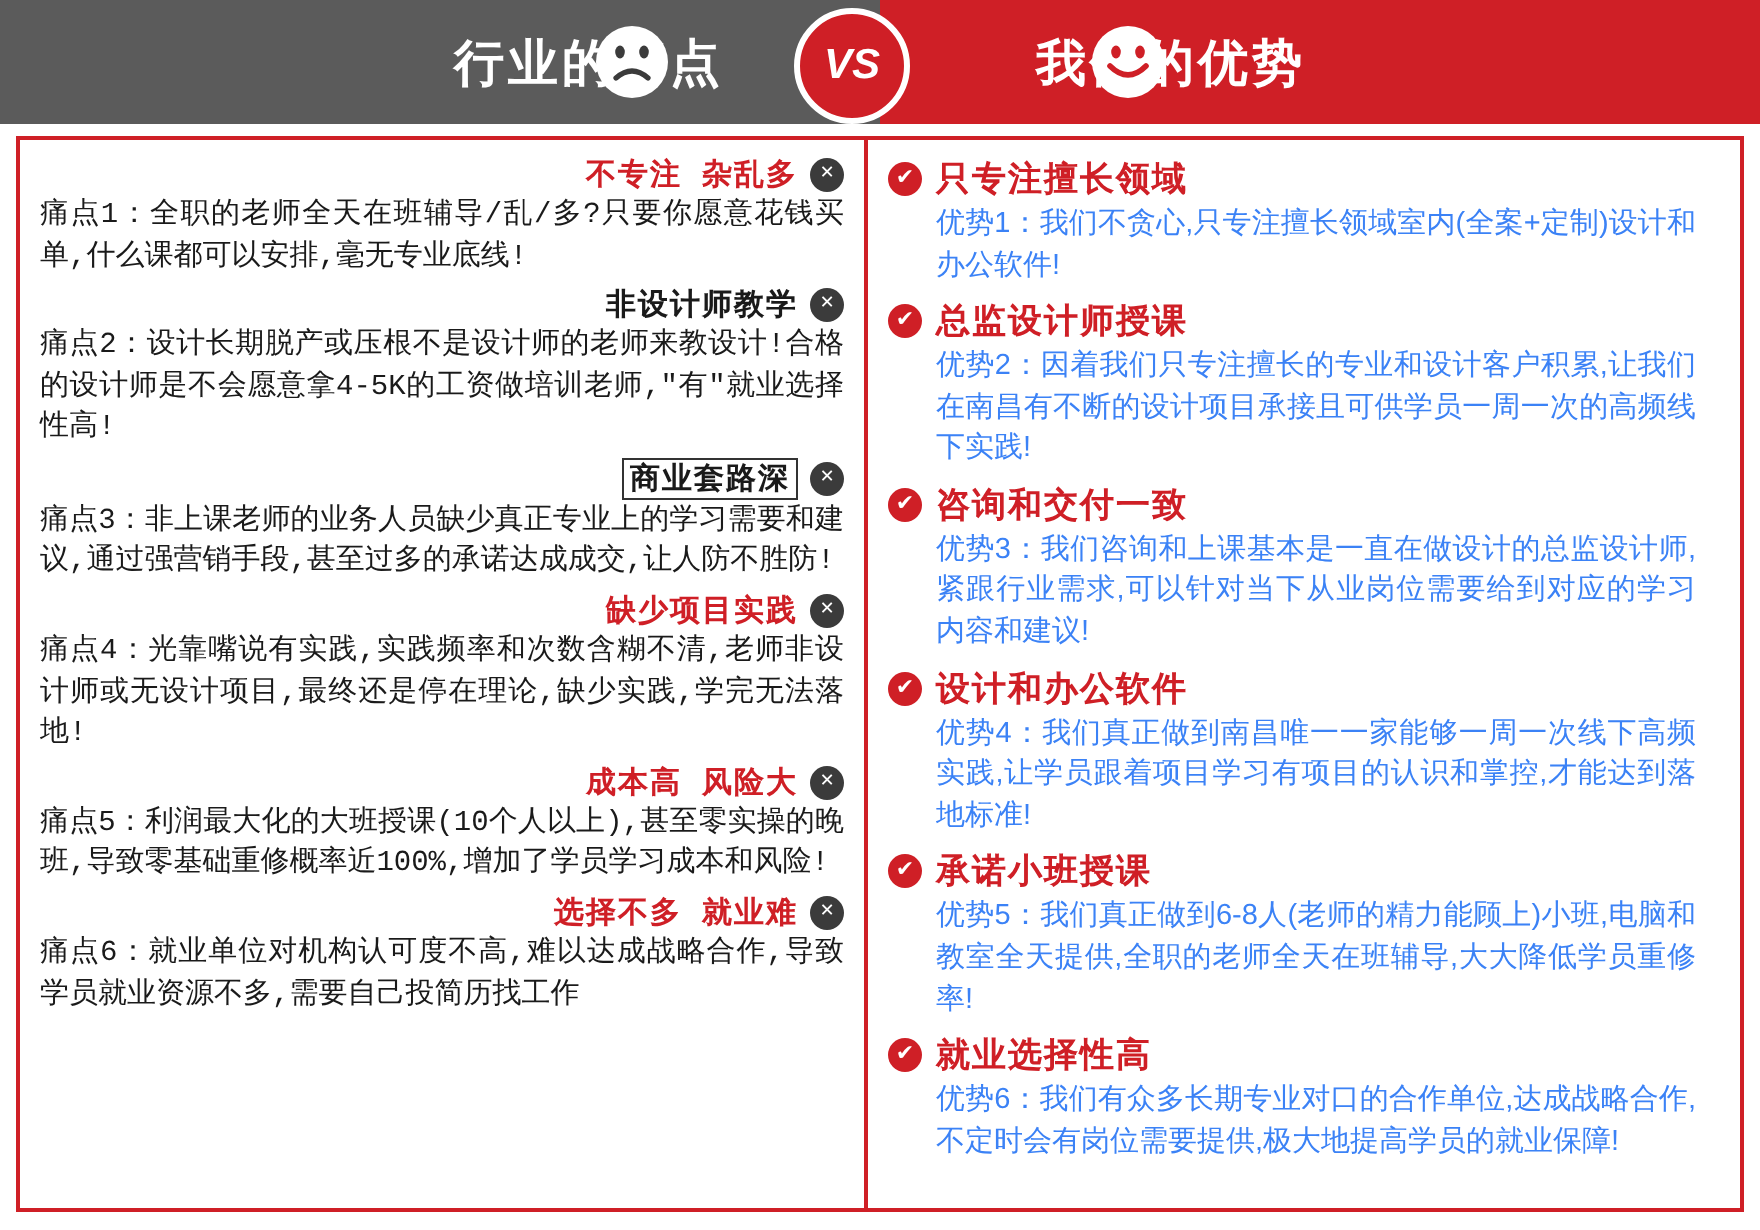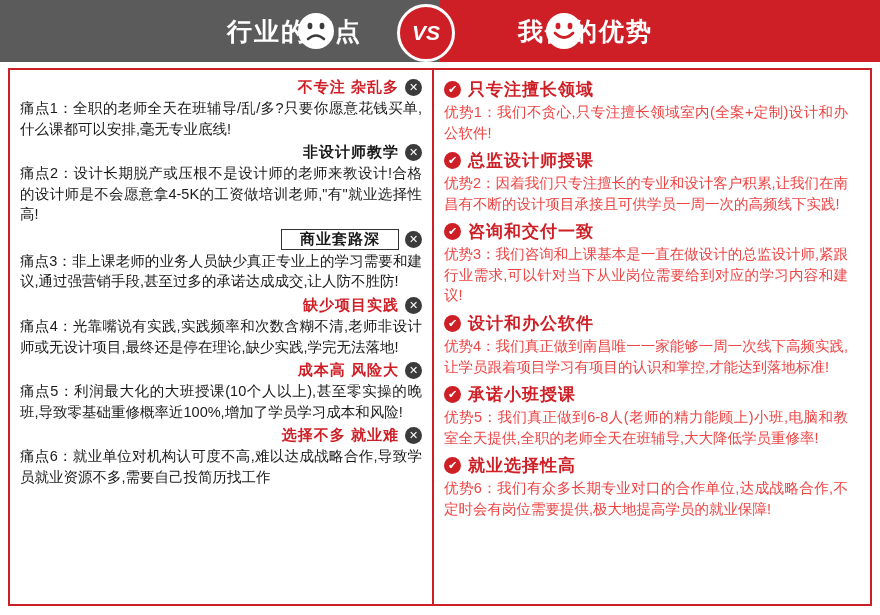--- a/index.html
+++ b/index.html
@@ -98,37 +98,37 @@
     padding: 8px 10px 0 10px;
   }
   .col-left {
     width: 424px;
     border-right: 2px solid #cf1f26;
   }
   .col-right {
     width: 424px;
   }
   
-  .pain-item { margin-bottom: 4px; }
+  .pain-item { margin-bottom: 4px; font-family: Liberation Mono, monospace; }
   .pain-head {
     display: flex;
     align-items: center;
     justify-content: flex-end;
     gap: 6px;
     margin-bottom: 1px;
   }
   .pain-label {
     color: #cf1f26;
     font-size: 15px;
     font-weight: bold;
     letter-spacing: 1px;
   }
   .pain-label.boxed {
     border: 1px solid #333333;
-    padding: 0 18px;
+    padding: 0 3px;
     color: #1a1a1a;
   }
   .pain-label.plain-dark { color: #1a1a1a; }
   .x-icon {
     width: 17px;
     height: 17px;
     border-radius: 50%;
     background: #3b3b3b;
     color: #ffffff;
     font-size: 11px;
@@ -164,22 +164,23 @@
   }
   .adv-label {
     color: #cf1f26;
     font-size: 17px;
     font-weight: bold;
     letter-spacing: 1px;
   }
   .adv-text {
     font-size: 14.5px;
     line-height: 1.42;
-    color: #ef4444;
+    color: #3b82f6;
     text-align: justify;
+    margin-left: 24px;
   }
 </style>
 </head>
 <body>
 
 <div class="page">
 
   <div class="header">
     <div class="header-left">
       <span class="header-title">行业的痛点</span>

